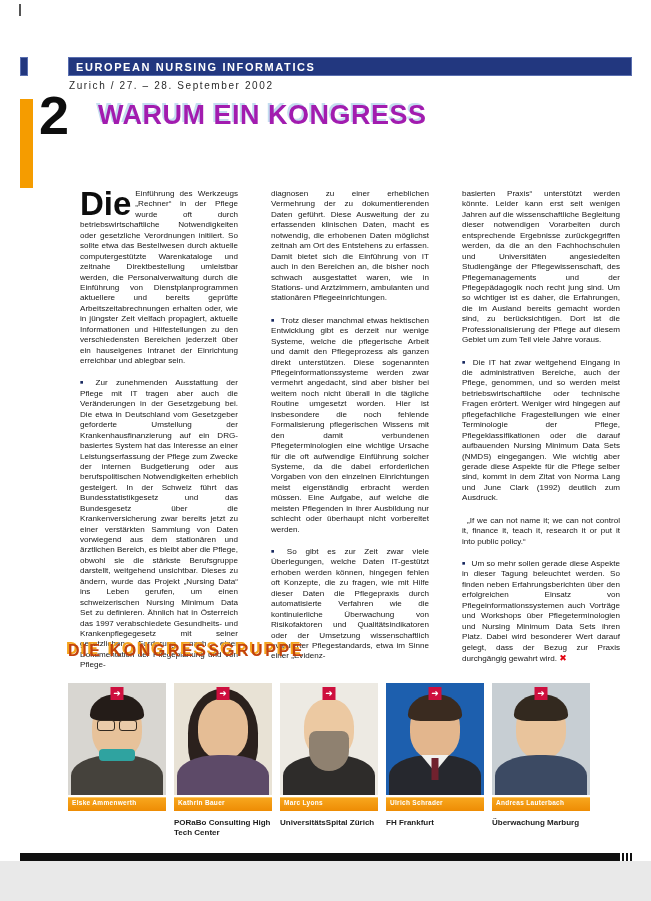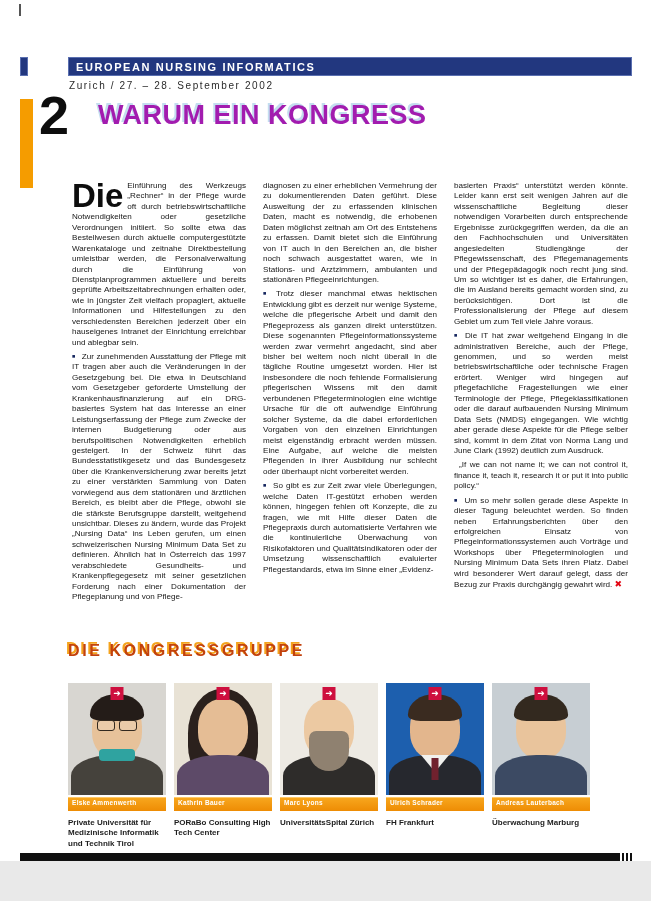--- a/index.html
+++ b/index.html
@@ -14,21 +14,21 @@
   .mast-bar span{color:#ffffff;font-size:11px;font-weight:bold;letter-spacing:1.6px;padding-left:8px;white-space:nowrap;}
   .dateline{position:absolute;left:69px;top:80px;font-size:10px;letter-spacing:1.6px;color:#2b2b2b;}
   
   .orange-bar{position:absolute;left:20px;top:99px;width:13px;height:89px;background:#f59c00;}
   .section-number{position:absolute;left:39px;top:88px;font-size:54px;font-weight:bold;color:#0d0d0d;line-height:1;}
   .page-title{position:absolute;left:98px;top:100px;font-size:27px;font-weight:bold;line-height:1.17;
               color:#a21caf;letter-spacing:0.5px;text-shadow:-2px -2px 0 #c4ddef;}
   
   .columns{position:absolute;left:68px;top:177px;width:564px;height:468px;display:flex;gap:9px;}
   .col{flex:1;font-size:8.1px;line-height:1.29;text-align:justify;color:#161616;}
-  .col p{margin:4px;}
+  .col p{margin:12px;}
   .col p.quote{text-indent:5px;}
   .bullet{font-size:5.5px;vertical-align:1px;color:#15265e;letter-spacing:2px;}
   .dropcap{float:left;font-size:33px;font-weight:bold;line-height:0.78;margin:2px 4px 0 0;color:#0d0d0d;}
   .endmark{color:#e30613;font-weight:bold;font-size:9px;letter-spacing:0;}
   
   .kg-heading{position:absolute;left:68px;top:642px;font-size:16px;font-weight:bold;letter-spacing:2.6px;
               color:#c2410c;text-shadow:-2px -2px 0 #f5a31c;}
   .members{position:absolute;left:68px;top:683px;width:522px;display:flex;gap:8px;}
   .member{width:98px;flex:0 0 98px;}
   .photo{position:relative;height:112px;overflow:hidden;background:var(--bg,#ddd);}
@@ -103,21 +103,20 @@
       <div class="member">
         <div class="photo f-short-hair f-glasses f-scarf" style="--bg: #d8d6d1; --skin: #e7c29a; --hair: #241c18; --top: #45423c;">
           <div class="head"></div>
           <div class="body"></div>
           <div class="hair"></div>
           <div class="scarf"></div>
           <div class="glasses"></div>
           <div class="badge">➜</div>
         </div>
         <div class="namebar">Elske Ammenwerth</div>
-        <div class="affil">Private Universität für Medizinische Informatik und Technik Tirol</div>
       </div>
       <div class="member">
         <div class="photo f-long-hair" style="--bg: #e8e2d5; --skin: #e5bd95; --hair: #2b211d; --top: #5d4a68;">
           <div class="hairlong"></div>
           <div class="head"></div>
           <div class="body"></div>
           <div class="badge">➜</div>
         </div>
         <div class="namebar">Kathrin Bauer</div>
         <div class="affil">PORaBo Consulting High Tech Center</div>

